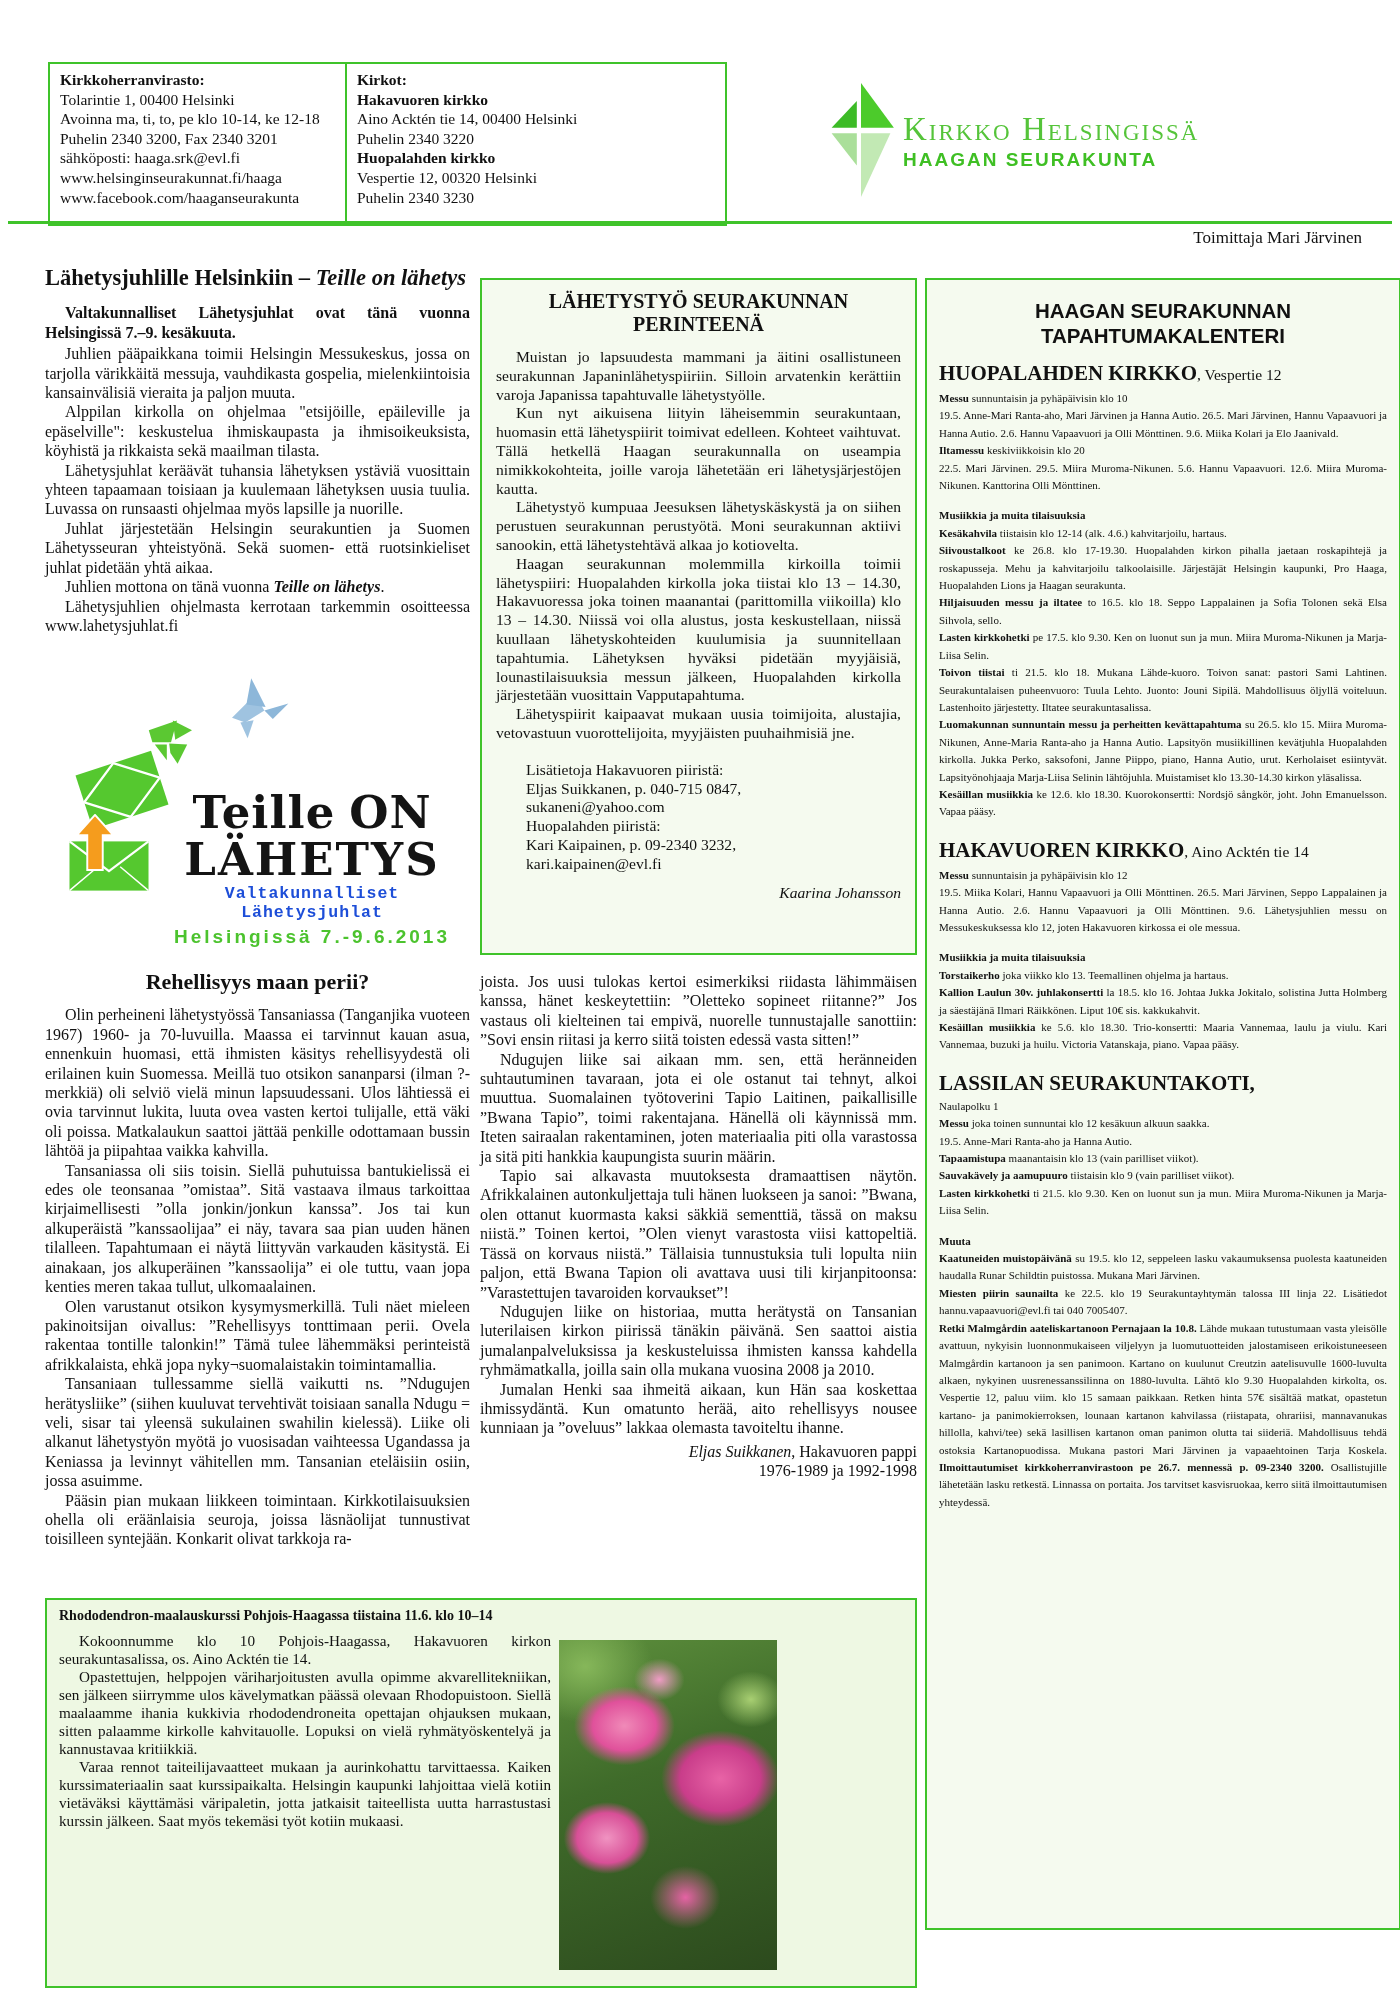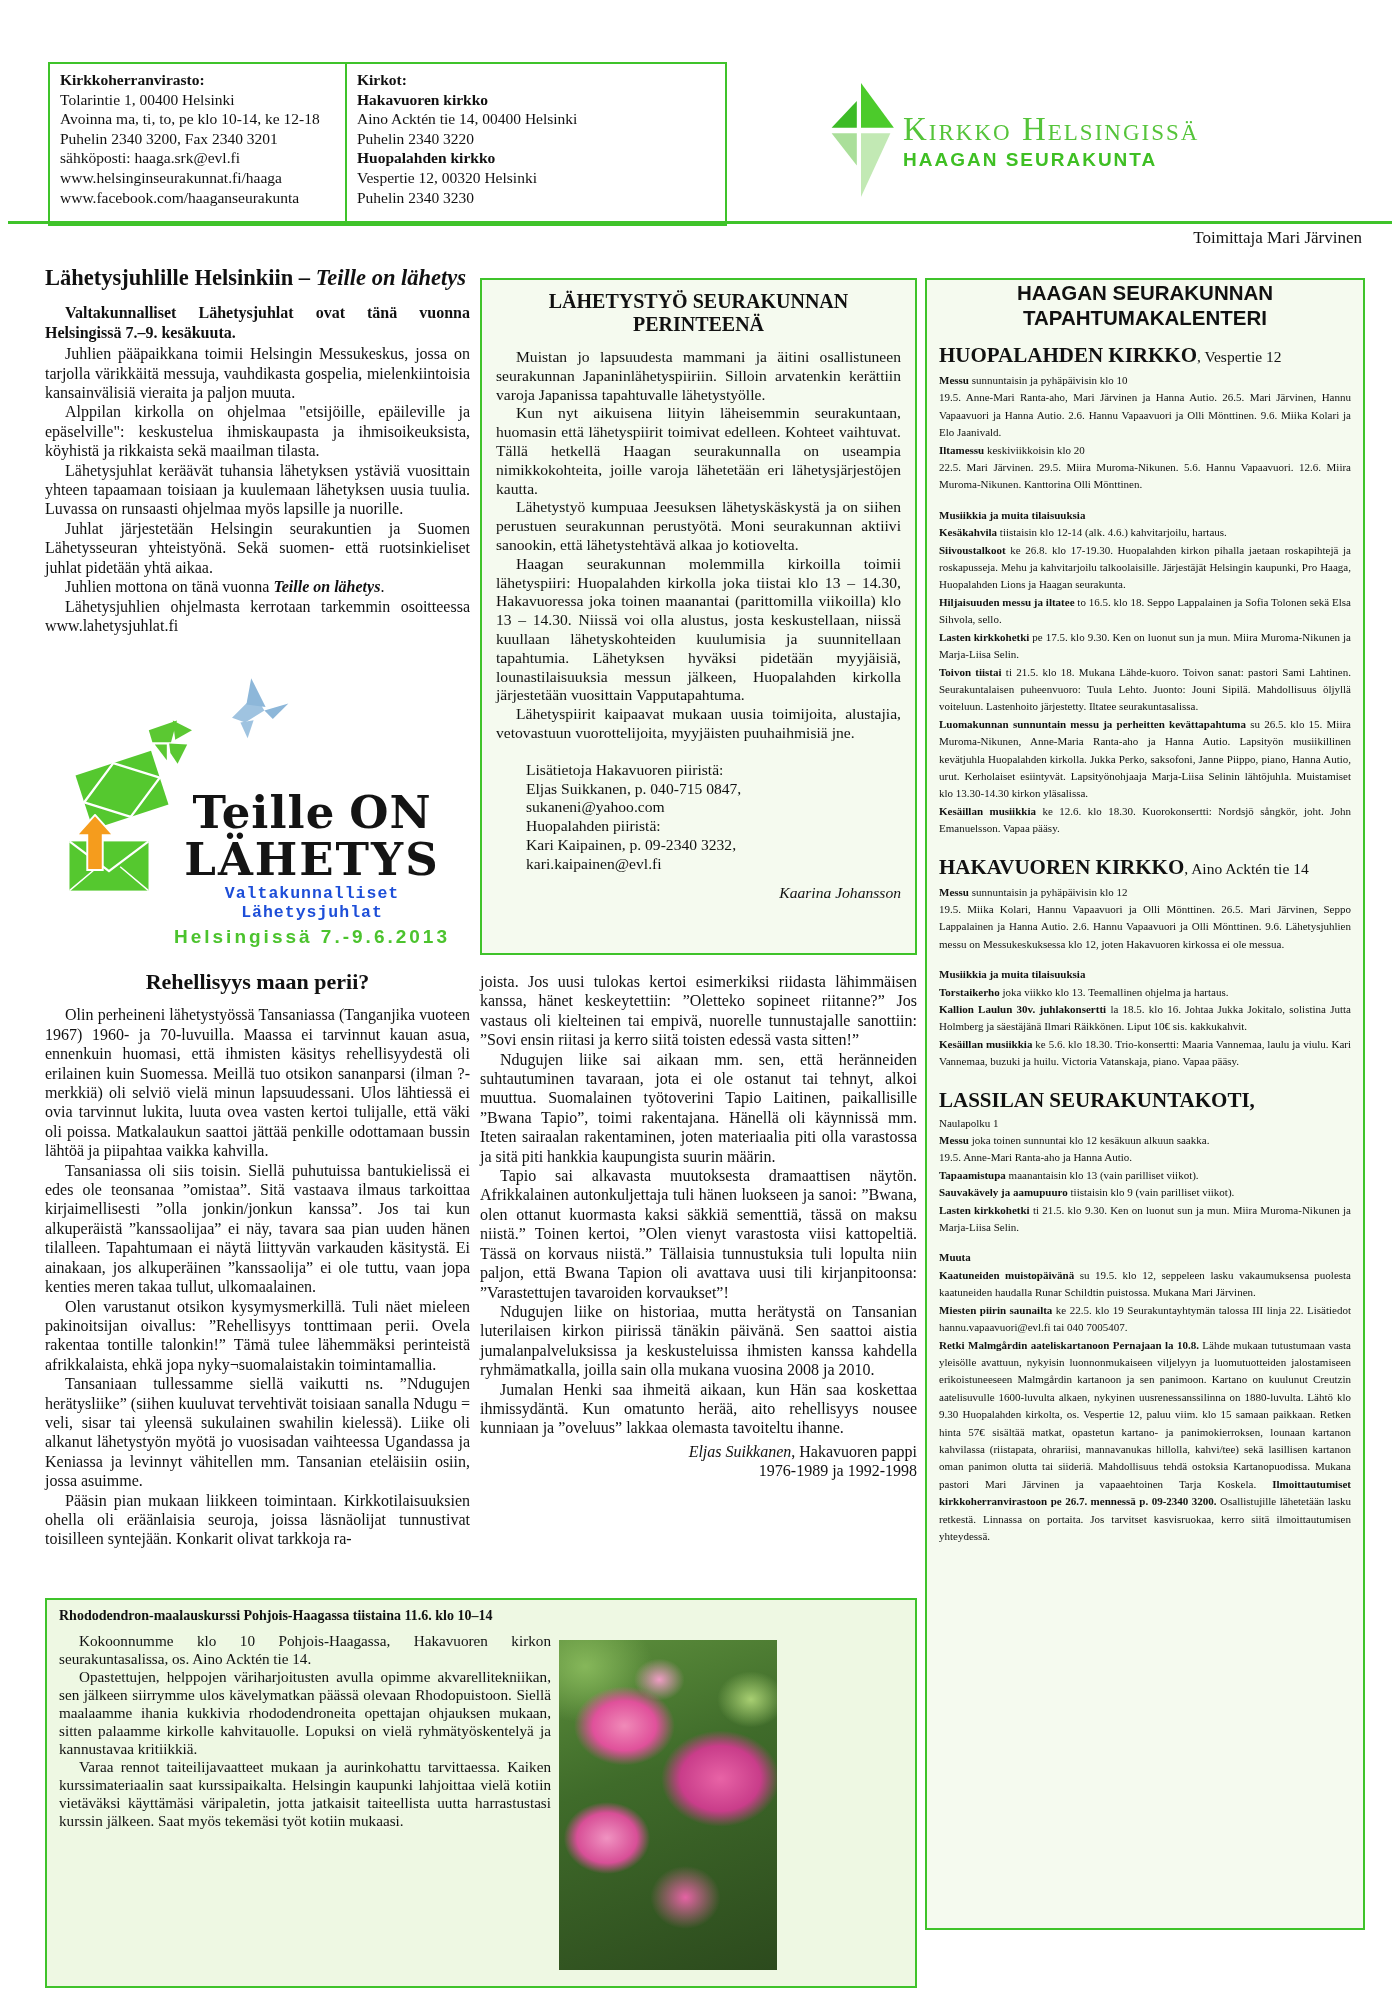--- a/index.html
+++ b/index.html
@@ -50,22 +50,22 @@
                 background:var(--boxbg); padding:8px 14px; box-sizing:border-box;
                 font-size:15.6px; line-height:18.8px; overflow:hidden; }
   #mission-box h2{ text-align:center; font-size:20px; line-height:23px; margin:2px 0 12px 0; }
   #mission-contact{ margin:18px 0 0 30px; line-height:18.8px; }
   #mission-sig{ text-align:right; font-style:italic; margin-top:10px; }
 
   #honesty-cont{ left:480px; top:972px; width:437px; font-size:16px; line-height:19.4px; }
   #honesty-sig{ text-align:right; margin-top:4px; }
 
   
-  #calendar-box{ left:925px; top:278px; width:440px; height:1652px; border:2px solid var(--green);
-                 background:var(--boxbg); padding:0 12px; box-sizing:border-box; overflow:hidden; }
+  #calendar-box{ left:925px; top:278px; width:476px; height:1652px; border:2px solid var(--green);
+                 background:var(--boxbg); padding:18px 12px; box-sizing:border-box; overflow:hidden; }
   #calendar-box .cal-title{ font-family:"Liberation Sans", sans-serif; font-weight:bold;
                  font-size:20.5px; line-height:25px; text-align:center; margin-bottom:10px; }
   .sec-head{ font-size:21px; line-height:30px; font-weight:bold; margin-top:14px; }
   .sec-head .suffix{ font-size:15.5px; font-weight:normal; }
   .cal{ text-align:justify; font-size:11px; line-height:17.4px; margin:0; hyphens:auto; }
   .cal.subhead{ margin-top:13px; }
 
   
   #course-box{ left:45px; top:1598px; width:872px; height:390px; border:2px solid var(--green);
                background:var(--coursebg); padding:6px 12px; box-sizing:border-box; overflow:hidden; }

